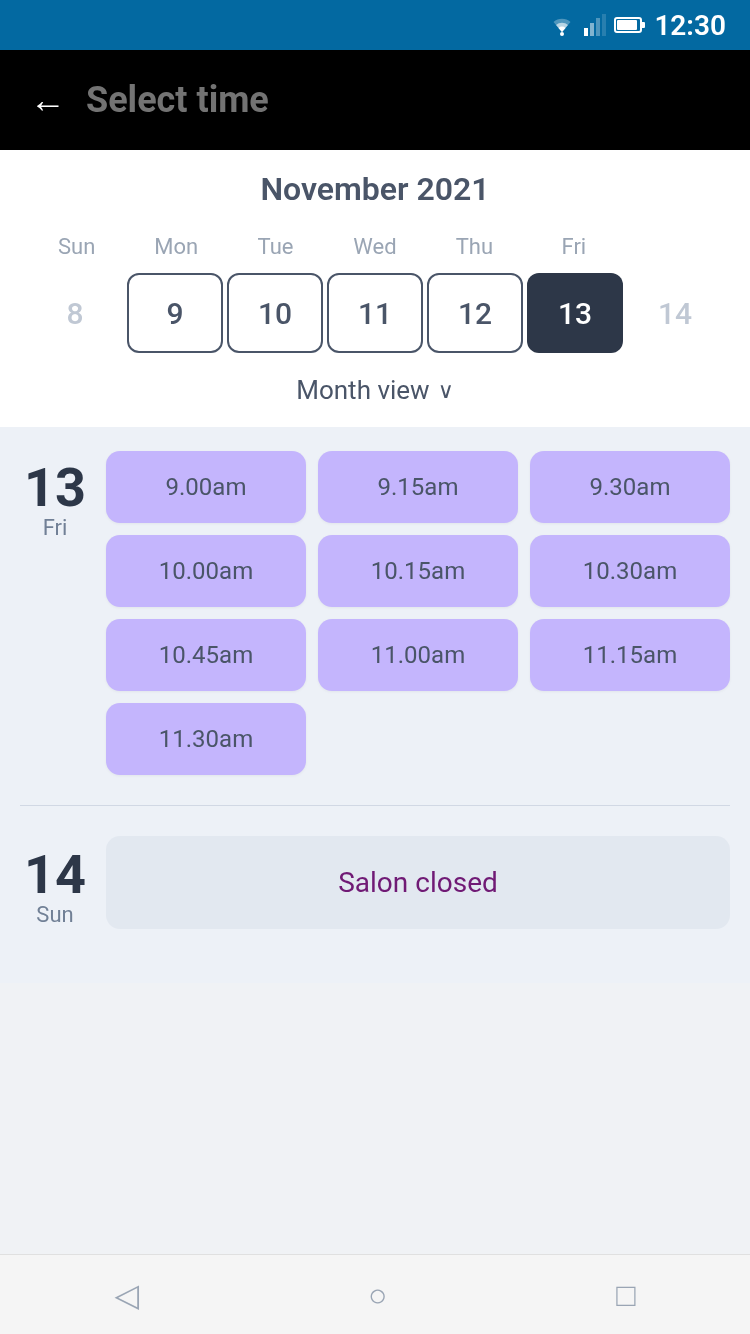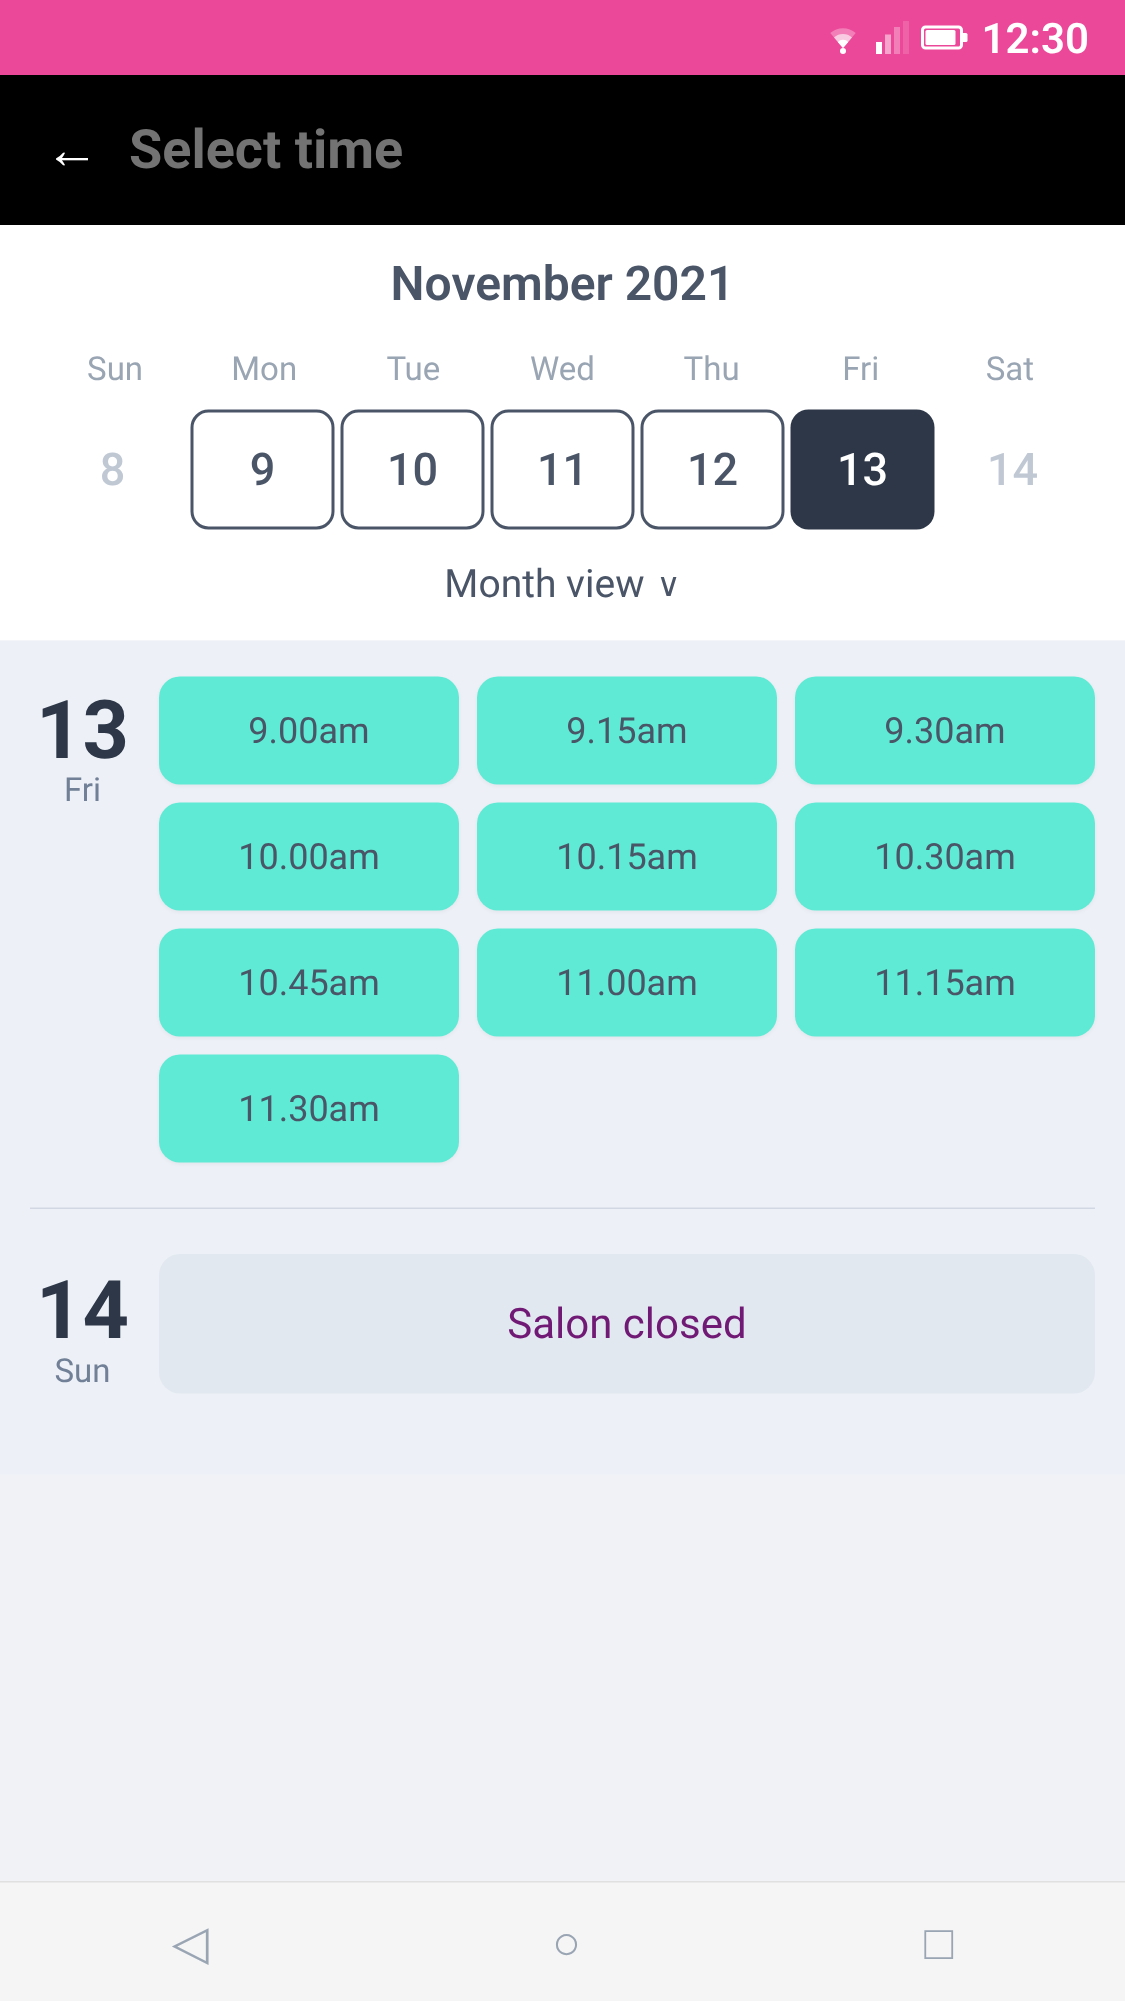--- a/index.html
+++ b/index.html
@@ -7,21 +7,21 @@
     body {
       width: 750px;
       min-height: 1334px;
       font-family: -apple-system, BlinkMacSystemFont, 'Segoe UI', Roboto, sans-serif;
       background: #f0f2f5;
       overflow-x: hidden;
     }
 
     
     .status-bar {
-      background: #ec4899;
+      background: #0369a1;
       height: 50px;
       display: flex;
       align-items: center;
       justify-content: flex-end;
       padding: 0 24px;
       gap: 10px;
     }
     .status-icons {
       display: flex;
       align-items: center;
@@ -157,21 +157,21 @@
     }
 
     .time-grid {
       flex: 1;
       display: grid;
       grid-template-columns: repeat(3, 1fr);
       gap: 12px;
     }
 
     .time-slot {
-      background: #5eead4;
+      background: #c4b5fd;
       border-radius: 14px;
       padding: 22px 10px;
       text-align: center;
       font-size: 24px;
       color: #4a5568;
       cursor: pointer;
       box-shadow: 0 1px 3px rgba(0,0,0,0.05);
     }
 
     .divider {
@@ -255,21 +255,20 @@
 <div class="calendar-section">
   <div class="month-title">November 2021</div>
 
   <div class="weekday-header">
     <div class="weekday-cell">Sun</div>
     <div class="weekday-cell">Mon</div>
     <div class="weekday-cell">Tue</div>
     <div class="weekday-cell">Wed</div>
     <div class="weekday-cell">Thu</div>
     <div class="weekday-cell">Fri</div>
-    <div class="weekday-cell">Sat</div>
   </div>
 
   <div class="day-row">
     <div class="day-cell inactive">8</div>
     <div class="day-cell bordered">9</div>
     <div class="day-cell bordered">10</div>
     <div class="day-cell bordered">11</div>
     <div class="day-cell bordered">12</div>
     <div class="day-cell selected">13</div>
     <div class="day-cell inactive">14</div>

